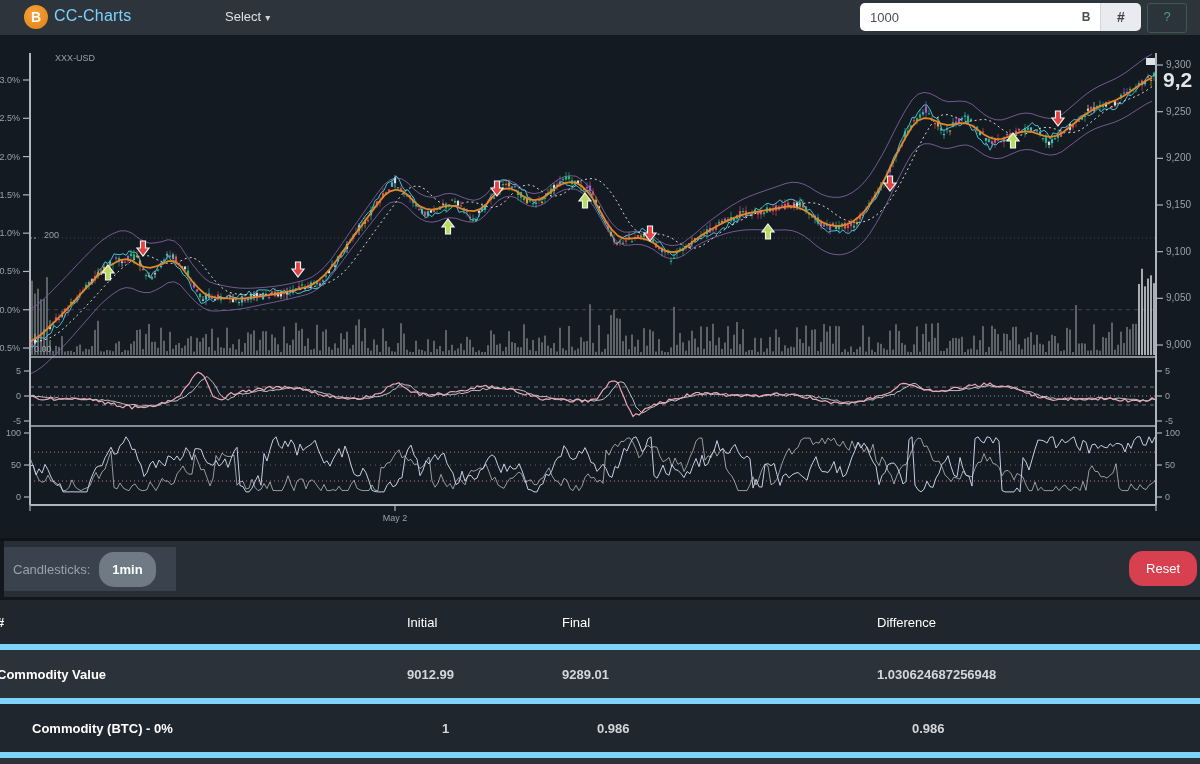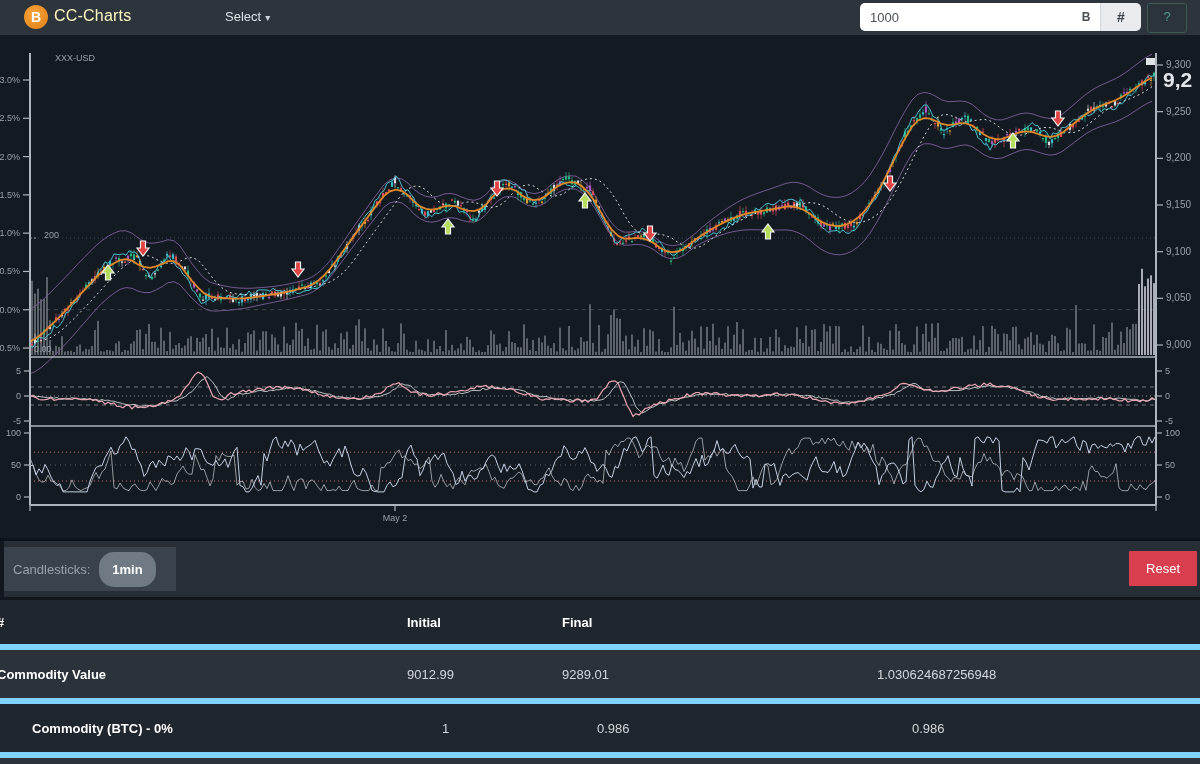--- a/index.html
+++ b/index.html
@@ -6,21 +6,21 @@
   body{
     width:1200px;height:764px;position:relative;overflow:hidden;
     background:#12171d;font-family:"Liberation Sans",sans-serif;
     -webkit-font-smoothing:antialiased;
   }
   
   .navbar{position:absolute;top:0;left:0;width:1200px;height:35px;background:#2d343c;}
   .logo{position:absolute;left:24px;top:5px;width:24px;height:24px;border-radius:50%;
     background:radial-gradient(circle at 40% 35%,#f6a33a,#e07f15);color:#fff;
     display:flex;align-items:center;justify-content:center;font-weight:bold;font-size:14px;}
-  .brand{position:absolute;left:54px;top:7px;color:#fef9c3;font-size:16px;letter-spacing:.2px;}
+  .brand{position:absolute;left:54px;top:7px;color:#7dd3fc;font-size:16px;letter-spacing:.2px;}
   .select{position:absolute;left:225px;top:9px;color:#dde1e5;font-size:13px;cursor:pointer;}
   .select .caret{font-size:10px;margin-left:4px;color:#cfd4d9;}
   .amount-group{position:absolute;left:860px;top:3px;height:28px;display:flex;border-radius:5px;overflow:hidden;}
   .amount-input{width:192px;height:28px;border:none;outline:none;background:#ffffff;
     color:#4a4f54;font-size:13px;padding:0 10px;font-family:"Liberation Sans",sans-serif;}
   .addon-cur{width:28px;background:#ffffff;display:flex;align-items:center;justify-content:center;
     color:#4a4f54;font-size:12px;font-weight:bold;}
   .addon-hash{width:40px;background:#e9ebee;border-left:1px solid #d3d7db;display:flex;align-items:center;
     justify-content:center;color:#3d444b;font-size:14px;font-weight:bold;cursor:pointer;}
   .help-btn{position:absolute;left:1147px;top:3px;width:38px;height:28px;background:#2b333b;
@@ -31,34 +31,34 @@
     border-bottom:3px solid #0e1319;}
   
   .toolbar{position:absolute;top:541px;left:4px;width:1200px;height:56px;background:#272e36;}
   .cs-panel{position:absolute;left:0;top:6px;width:172px;height:44px;background:#3a434d;
     display:flex;align-items:center;}
   .cs-label{color:#99a2ab;font-size:13px;margin-left:9px;}
   .interval-btn{background:#6f7a85;color:#fff;border:none;font-size:13px;font-weight:bold;
     padding:10px 13px;border-radius:15px;margin-left:9px;cursor:pointer;
     font-family:"Liberation Sans",sans-serif;}
   .reset-btn{position:absolute;right:7px;top:10px;background:#d8404f;color:#fff;border:none;
-    font-size:13px;padding:10px 17px;border-radius:1px;cursor:pointer;
+    font-size:13px;padding:10px 17px;border-radius:14px;cursor:pointer;
     font-family:"Liberation Sans",sans-serif;}
   
   .table{position:absolute;top:600px;left:0;width:1200px;color:#fff;font-size:13px;}
   .trow{display:flex;align-items:center;height:48px;border-top:6px solid #7dd3fc;}
   .trow.header{height:44px;background:#20262d;font-weight:bold;border-top:none;}
   .trow.odd{background:#2b323a;}
   .trow.even{background:#20262d;padding-left:35px;}
   .c1{width:410px;margin-left:-3px;font-weight:bold;overflow:hidden;white-space:nowrap;}
   .c2{width:155px;}
   .c3{width:315px;}
   .c4{flex:1;}
-  .trow .val{font-weight:normal;color:#d3d7db;}
-  .trow.header .c2,.trow.header .c3,.trow.header .c4{font-weight:bold;color:#fff;}
+  .trow .val{font-weight:bold;color:#d3d7db;}
+  .trow.header .c2,.trow.header .c3,.trow.header .c4{font-weight:normal;color:#fff;}
 </style>
 </head>
 <body>
 
 <div class="navbar">
   <div class="logo">B</div>
   <div class="brand">CC-Charts</div>
   <div class="select">
     <span>Select</span><span class="caret">▾</span>
   </div>
@@ -1303,20 +1303,21 @@
     <button class="interval-btn">1min</button>
   </div>
   <button class="reset-btn">Reset</button>
 </div>
 
 <div class="table">
   <div class="trow header">
     <div class="c1">#</div>
     <div class="c2">Initial</div>
     <div class="c3">Final</div>
+    <div class="c4">Difference</div>
   </div>
   <div class="trow odd">
     <div class="c1">Commodity Value</div>
     <div class="c2 val">9012.99</div>
     <div class="c3 val">9289.01</div>
     <div class="c4 val">1.030624687256948</div>
   </div>
   <div class="trow even">
     <div class="c1">Commodity (BTC) - 0%</div>
     <div class="c2 val">1</div>

